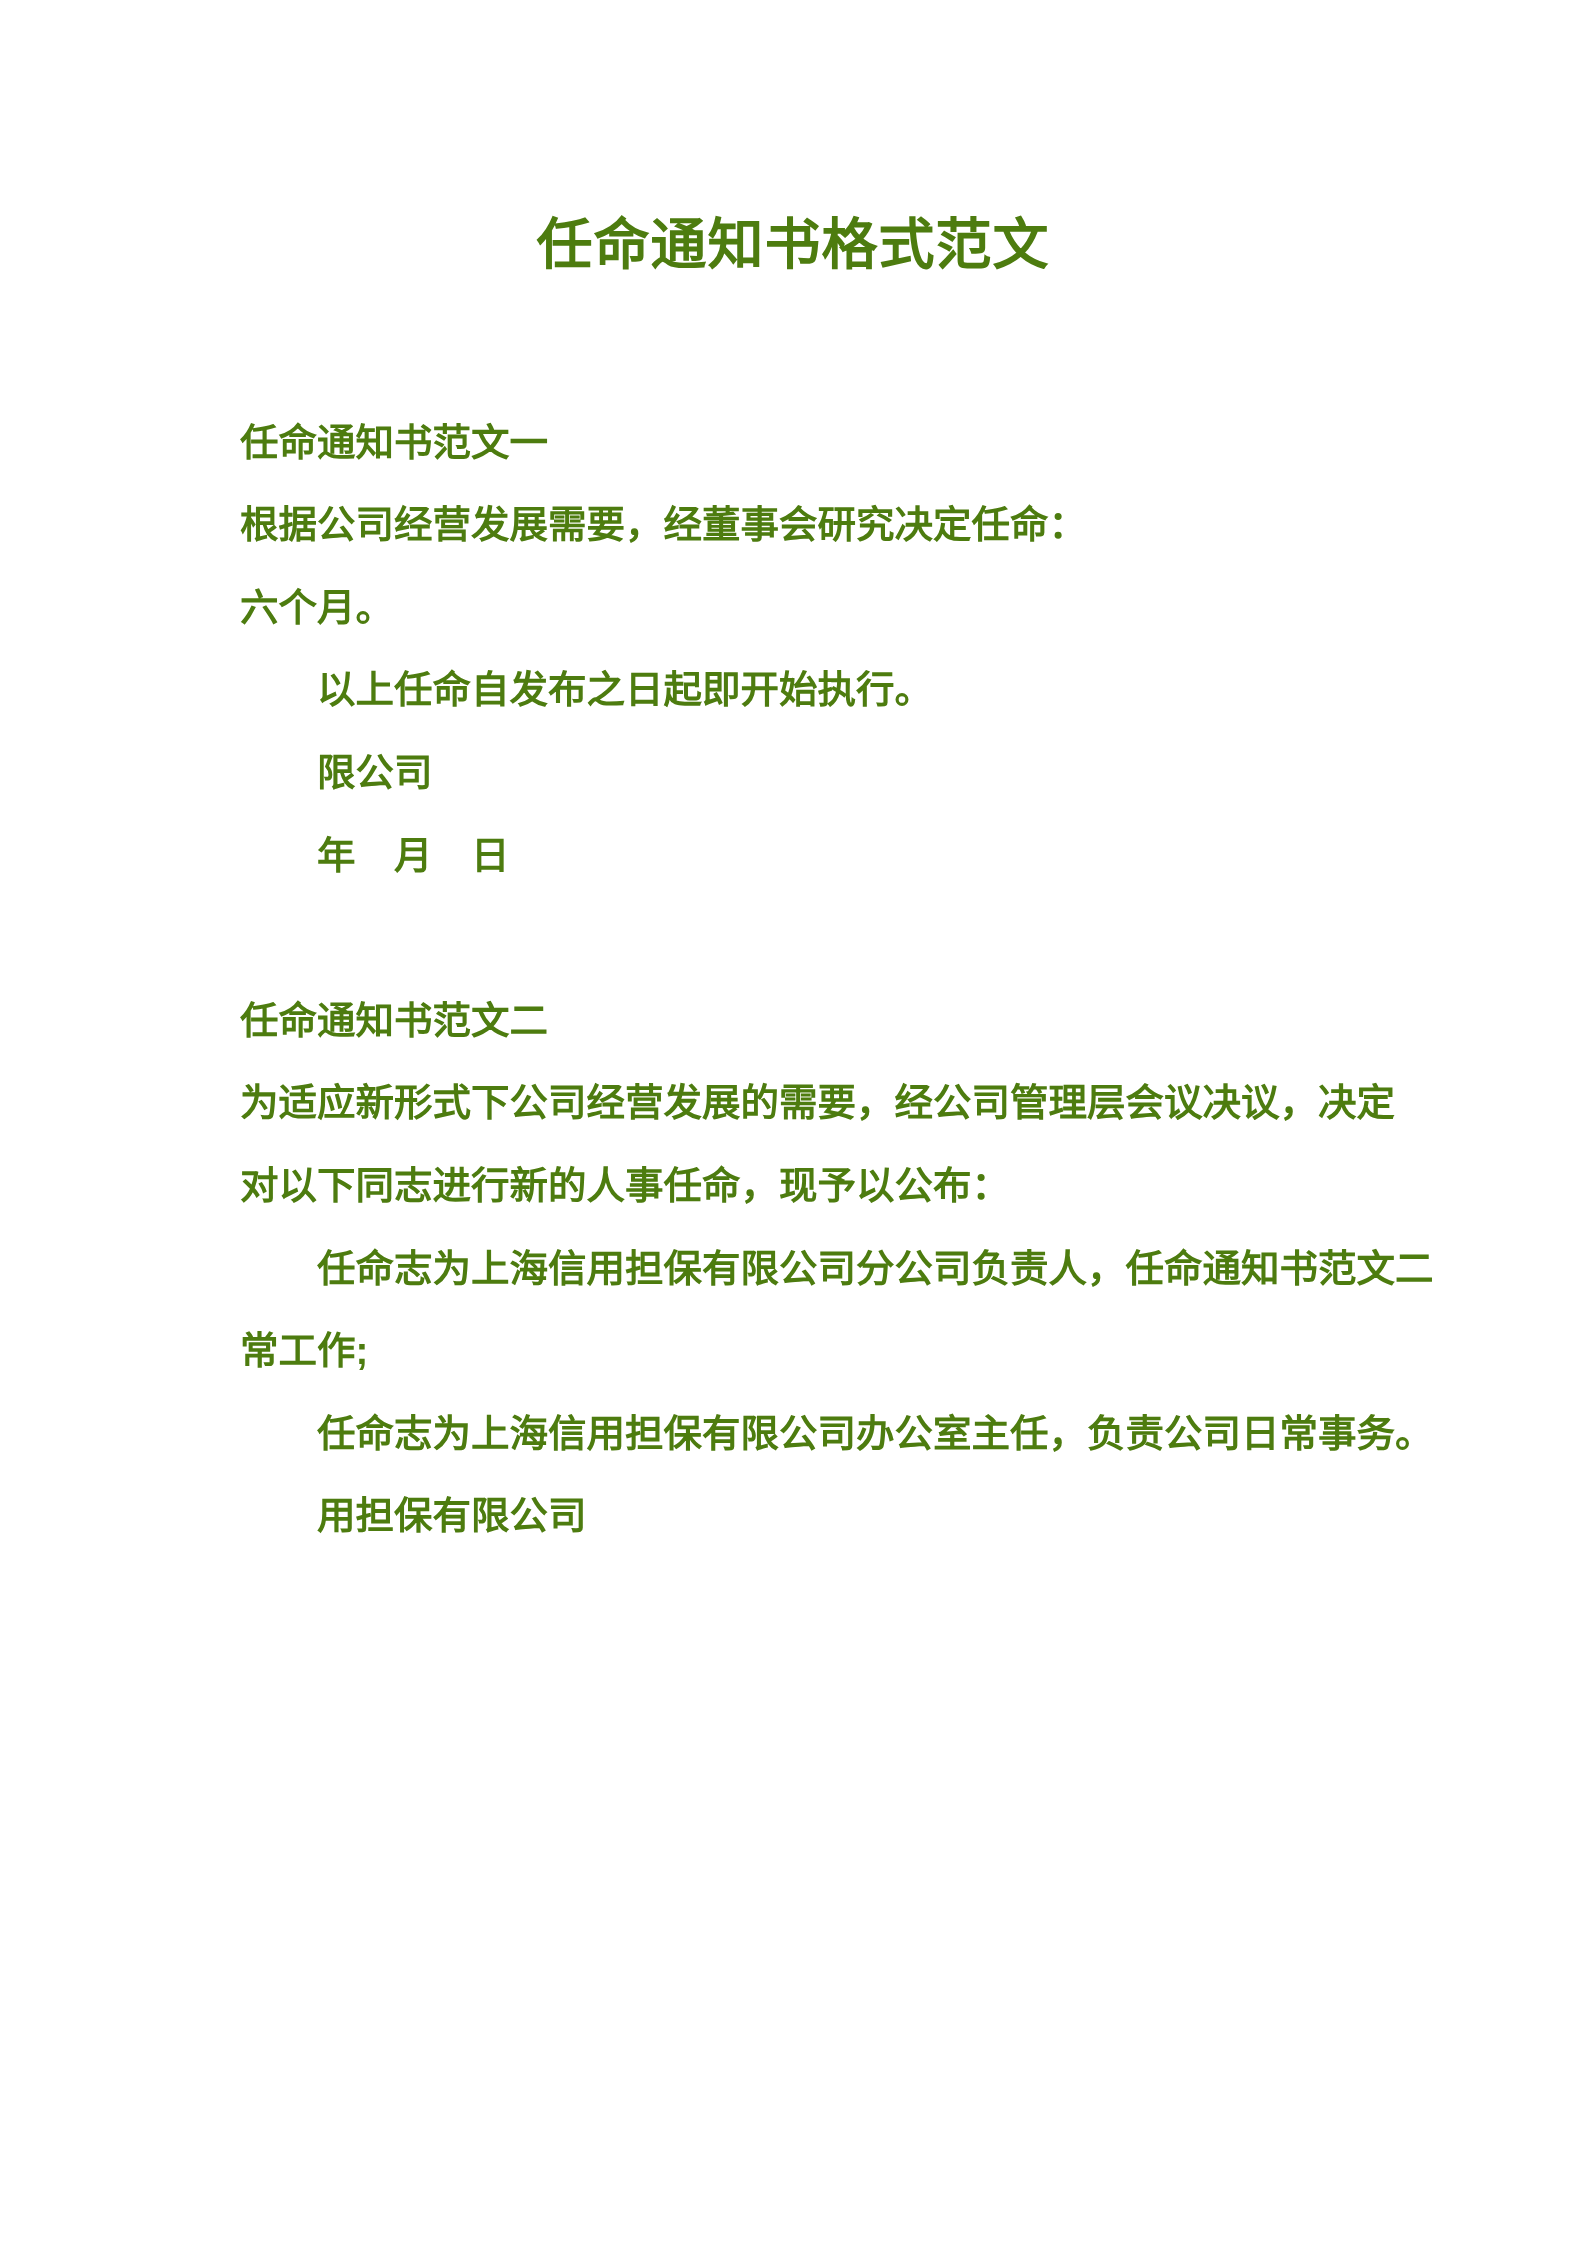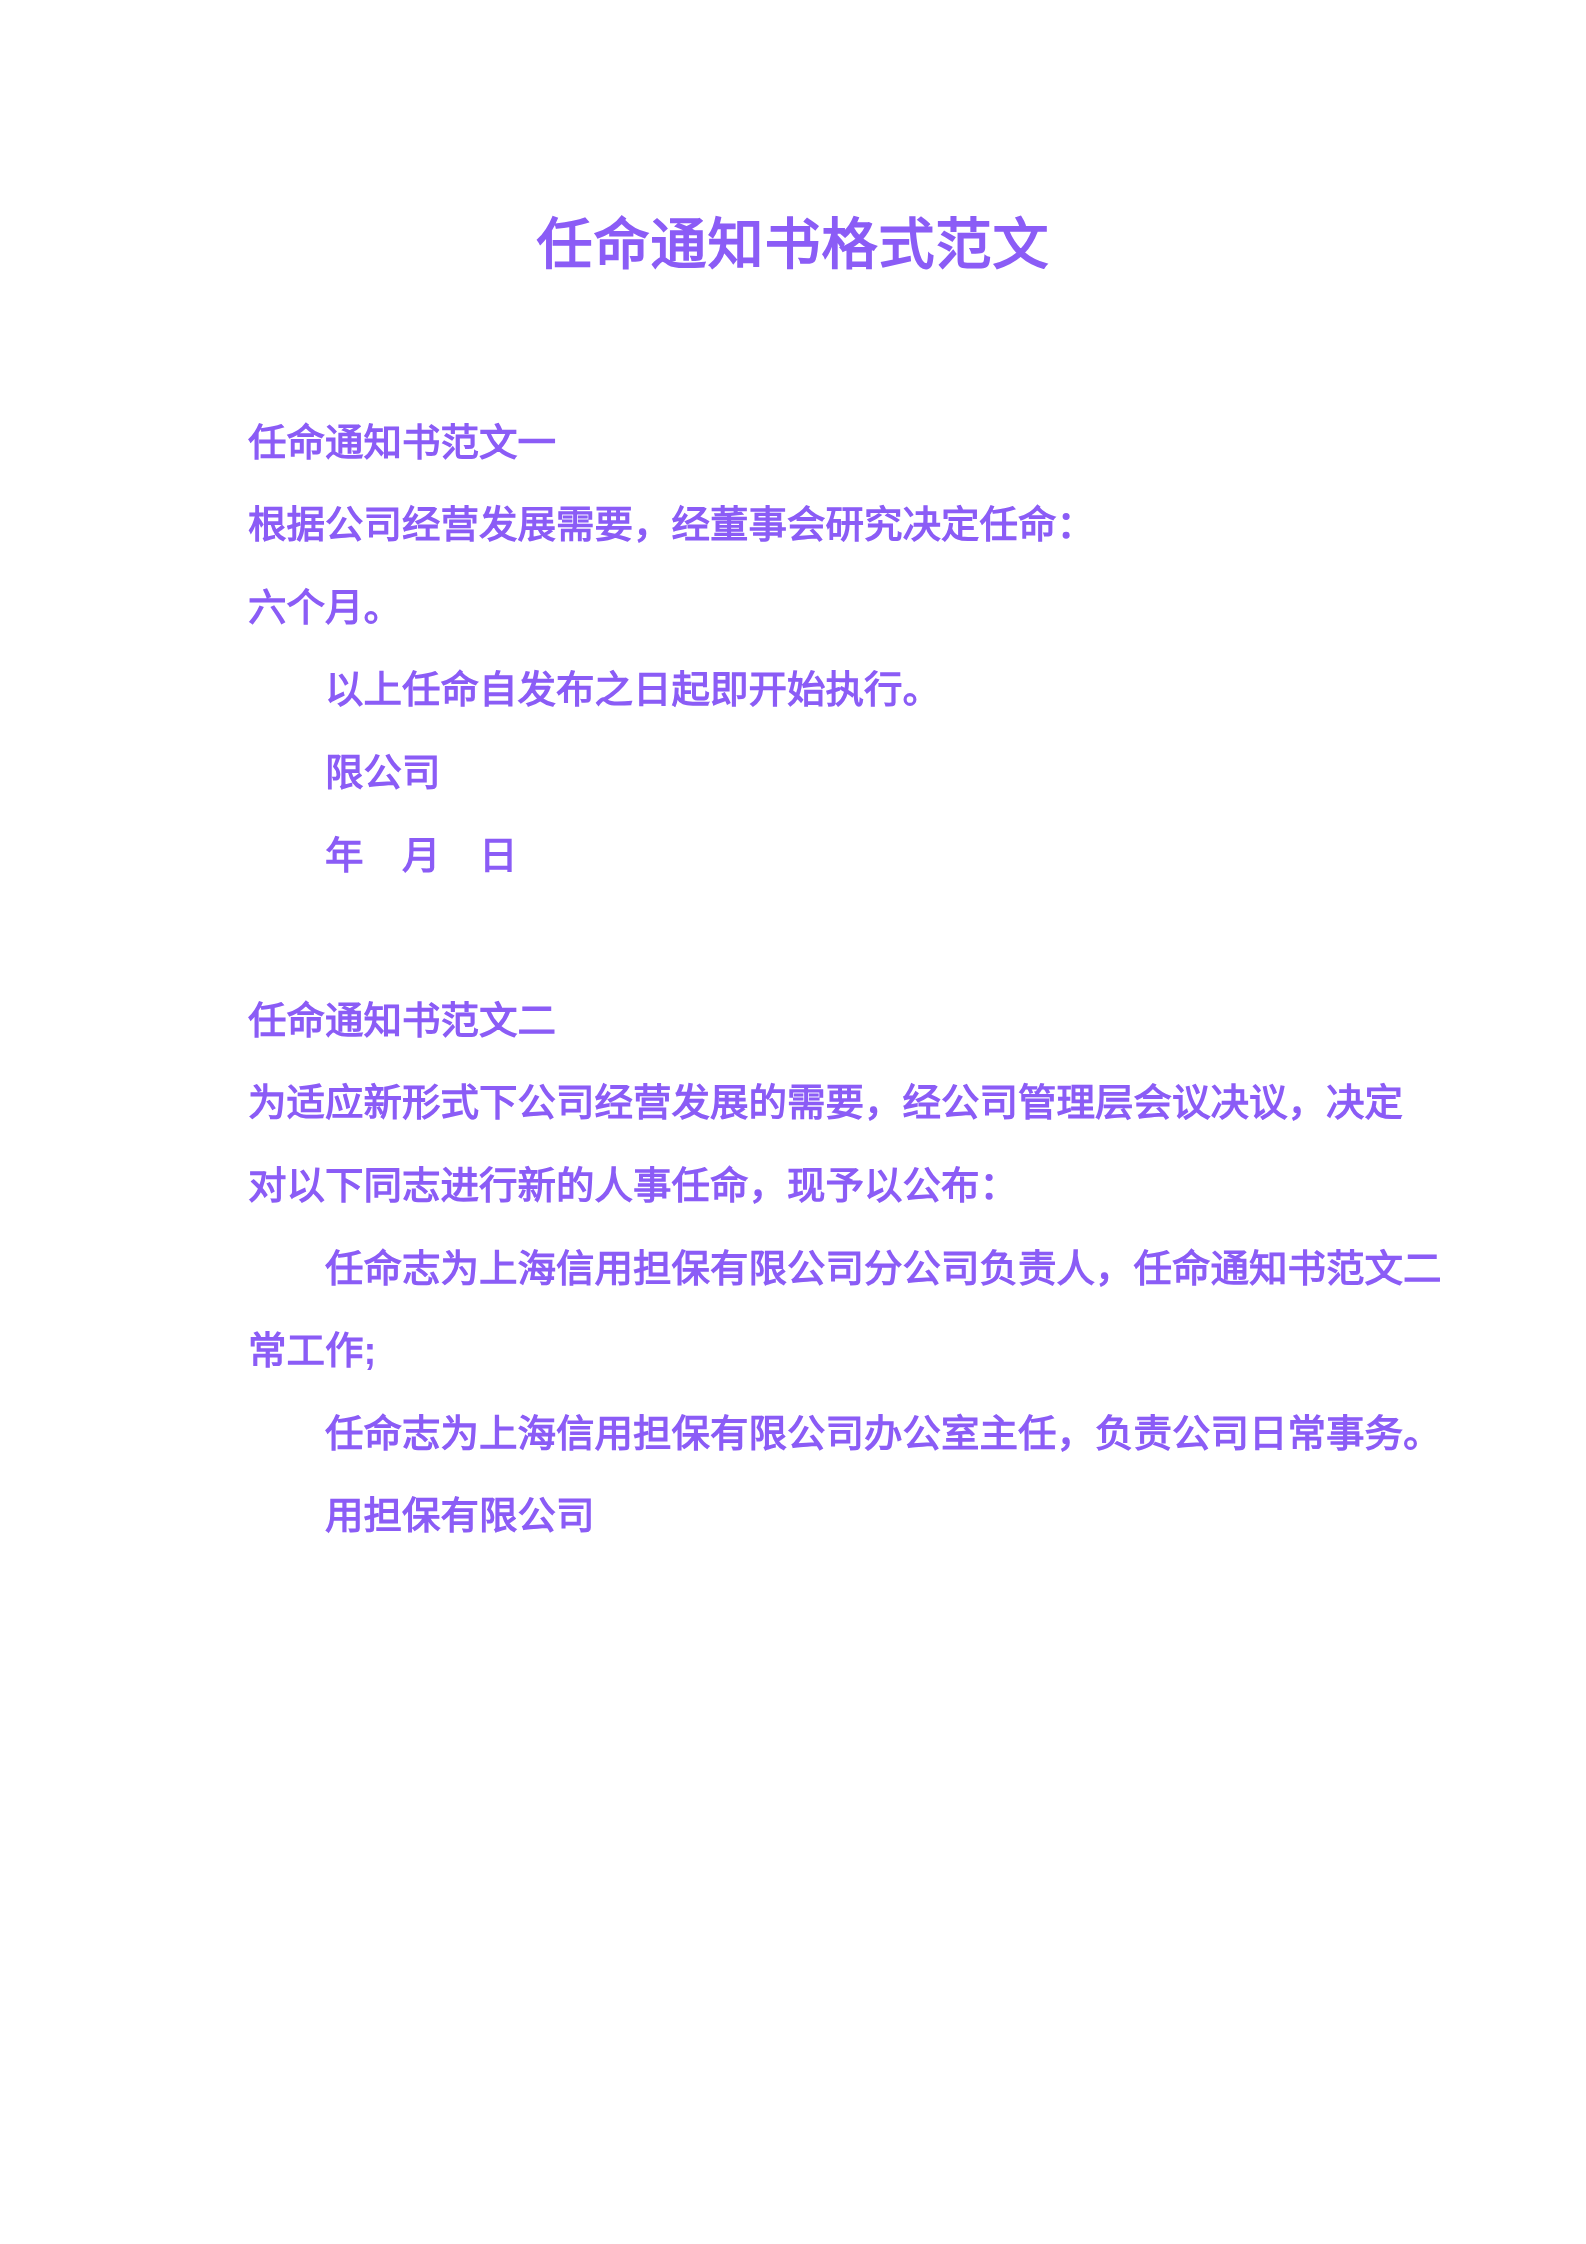--- a/index.html
+++ b/index.html
@@ -5,21 +5,21 @@
     html, body {
       margin: 0;
       padding: 0;
       background: #ffffff;
     }
     .page {
       position: relative;
       width: 1586px;
       height: 2244px;
       background: #ffffff;
-      color: #8b5cf6;
+      color: #4d7c0f;
       font-family: "Liberation Sans", sans-serif;
       overflow: hidden;
       box-sizing: border-box;
       border-radius: 26px;
     }
     .doc-title {
       padding-top: 204px;
       text-align: center;
       font-size: 56px;
       font-weight: bold;
@@ -31,21 +31,20 @@
       margin-top: 115px;
       padding-left: 240px;
       padding-right: 140px;
       font-size: 38.5px;
       line-height: 82.6px;
       font-weight: 600;
     }
     .line {
       white-space: pre;
       height: 82.6px;
-      margin-left: 8px;
     }
     .line.indent {
       padding-left: 77px;
     }
     .blank-line {
       height: 82.6px;
     }
   </style>
 </head>
 <body>

